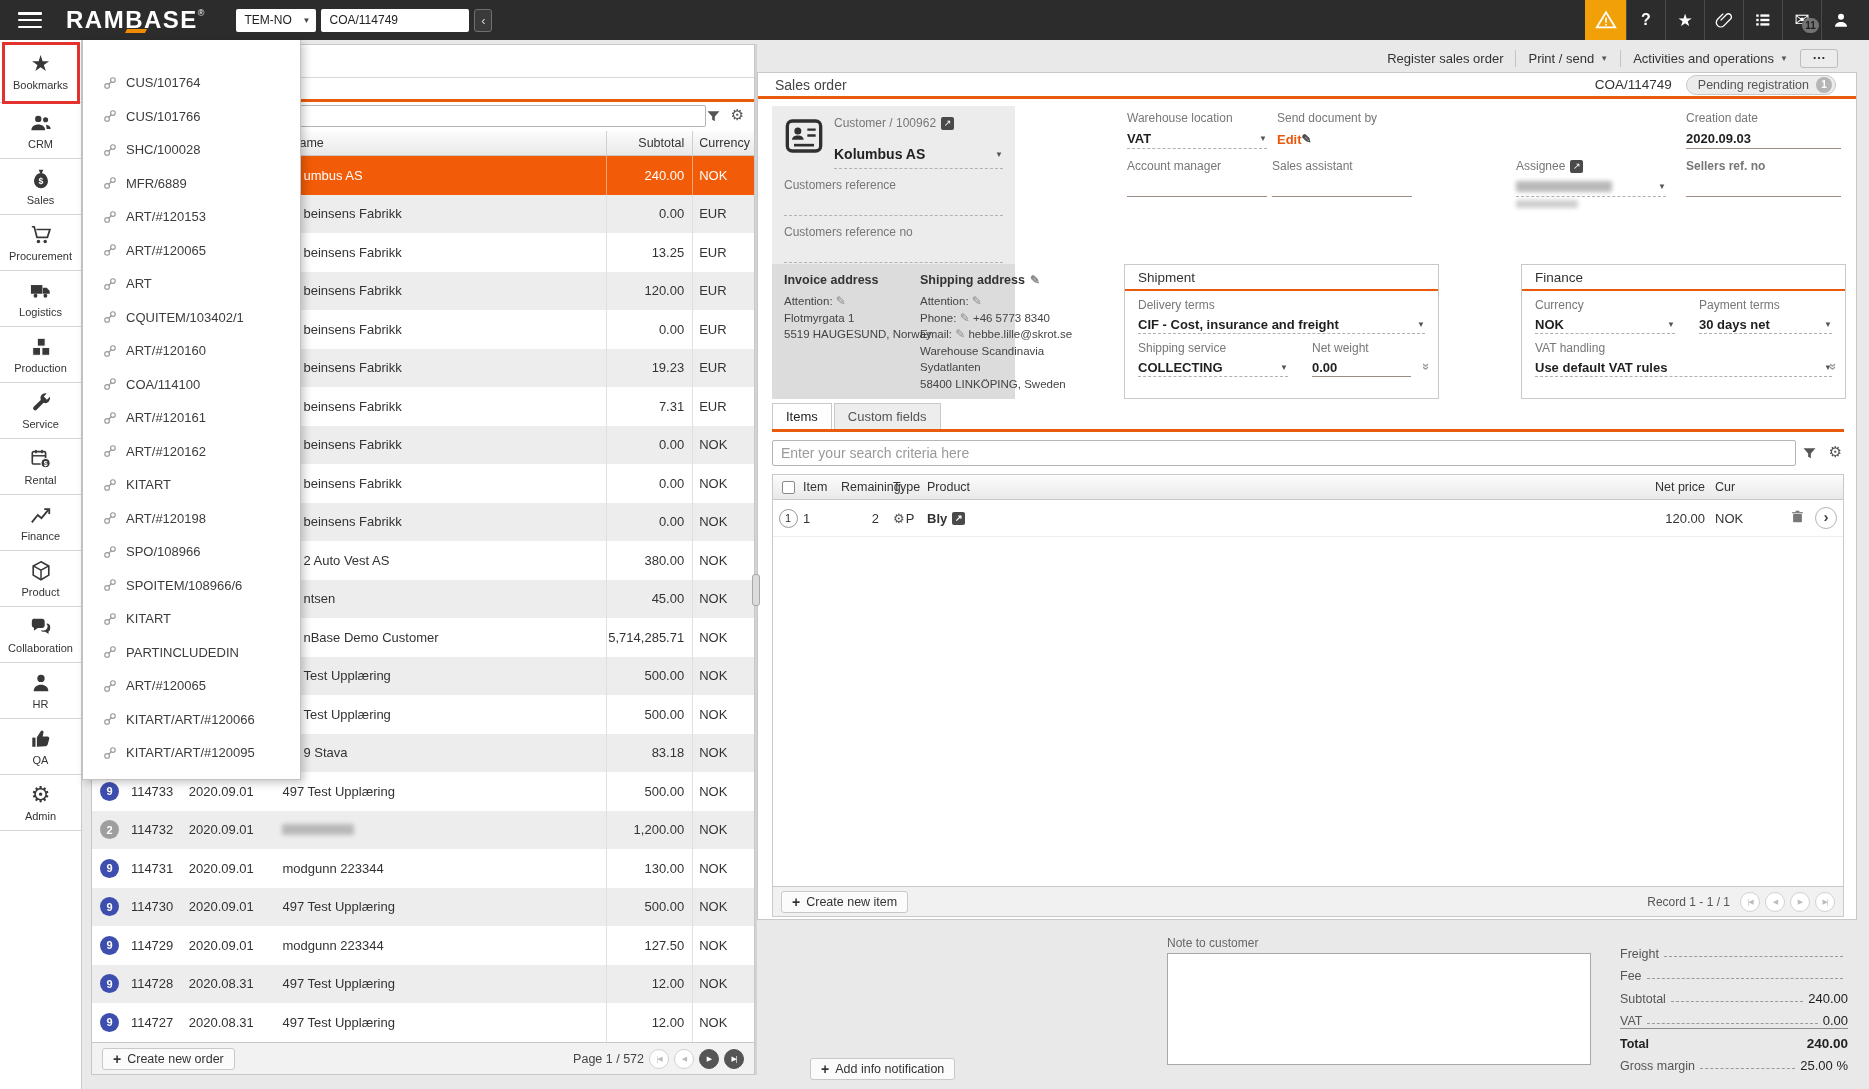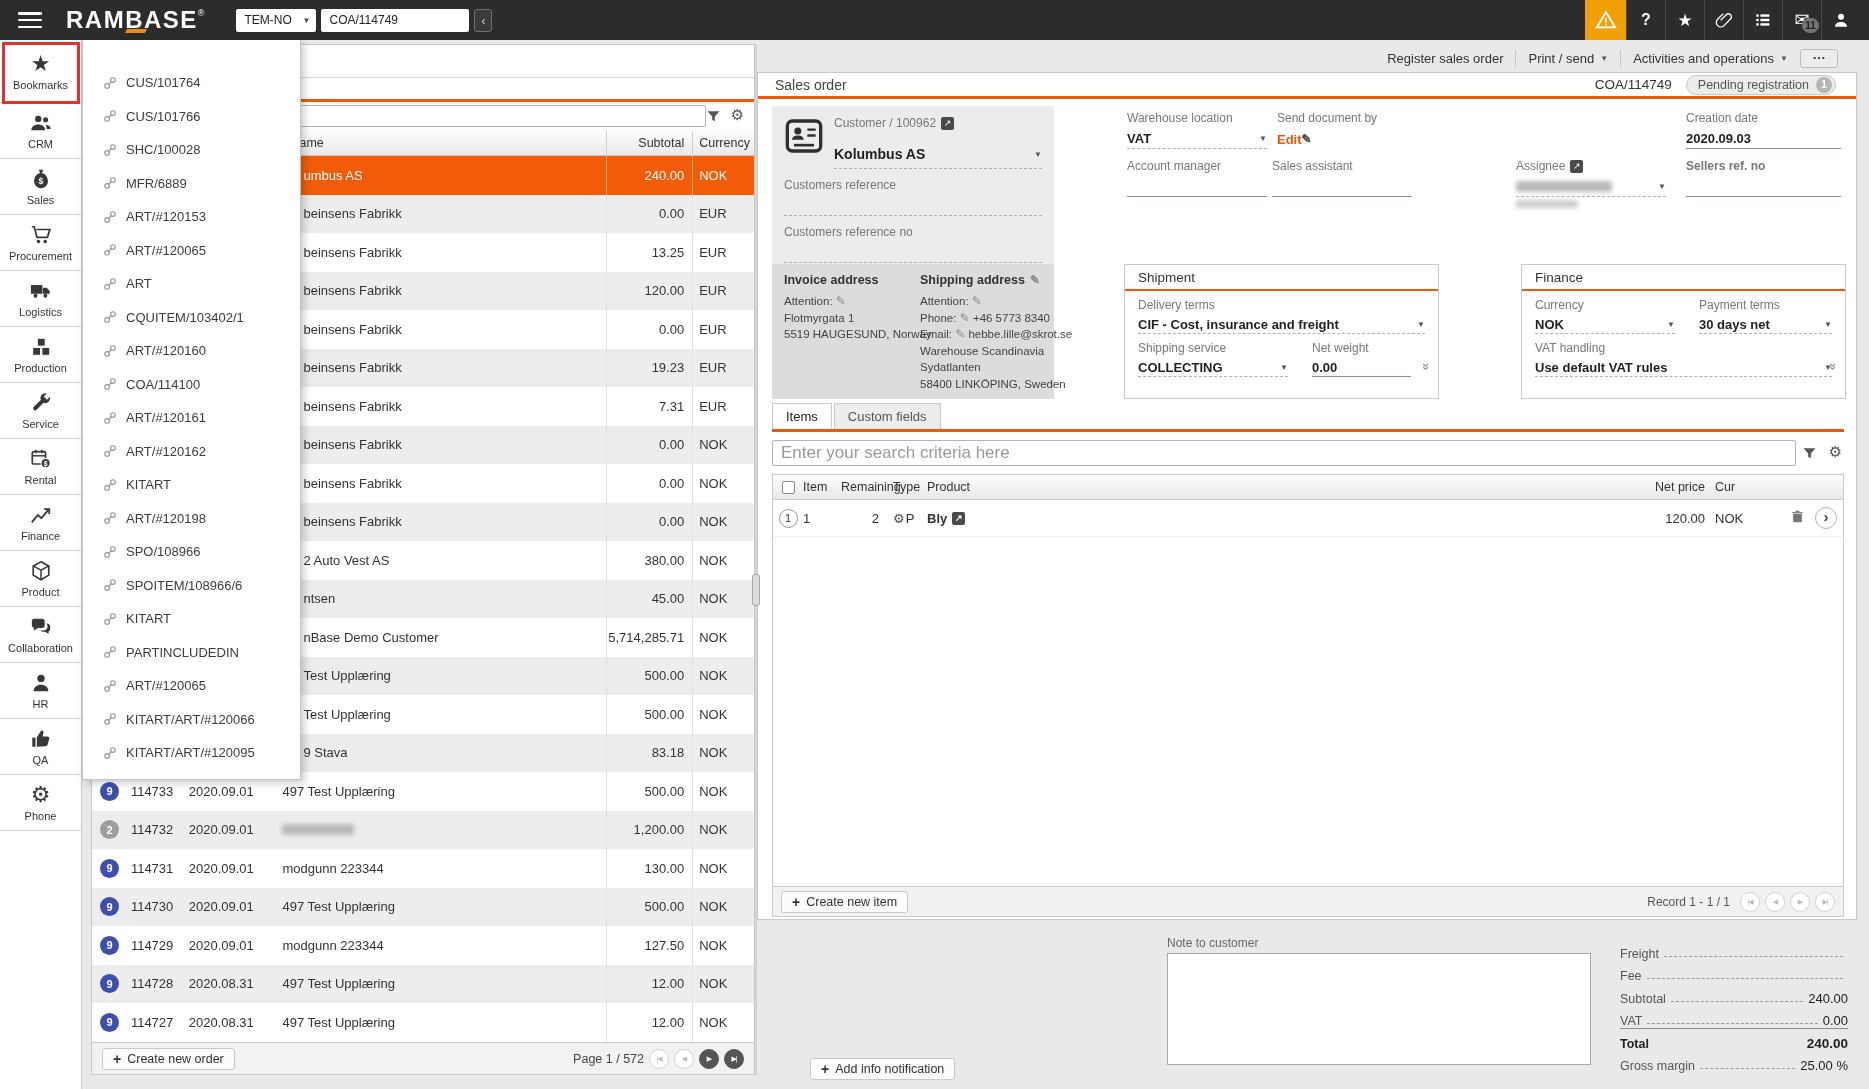--- a/index.html
+++ b/index.html
@@ -94,21 +94,21 @@
   
   .right-panel { position: absolute; left: 757px; top: 72px; width: 1100px; height: 848px; background: #fff; border: 1px solid #c8c8c8; }
   .rp-title-row { position: absolute; left: 0; right: 0; top: 0; height: 26px; border-bottom: 3px solid #ea5a0c; display: flex; align-items: center; padding: 0 20px 0 17px; }
   .rp-title { font-size: 14px; color: #444; }
   .rp-right { margin-left: auto; display: flex; align-items: center; gap: 14px; }
   .doc-id { font-size: 13.5px; color: #333; }
   .status-pill { display: flex; align-items: center; gap: 7px; background: #ececec; border: 1px solid #c9c9c9; border-radius: 11px; padding: 1px 3px 1px 11px; font-size: 12.5px; color: #555; }
   .status-circle { width: 16px; height: 16px; border-radius: 50%; background: #b5b5b5; color: #fff; font-size: 10px; font-weight: bold; display: flex; align-items: center; justify-content: center; }
 
   
-  .cust-card { position: absolute; left: 14px; top: 33px; width: 282px; height: 293px; background: #ececec; }
+  .cust-card { position: absolute; left: 14px; top: 33px; width: 243px; height: 293px; background: #ececec; }
   .cc-head { padding: 10px 12px 0 12px; display: flex; gap: 10px; }
   .cc-icon { flex: none; width: 40px; height: 40px; }
   .cc-headtxt { flex: 1; }
   .cc-label { font-size: 12px; color: #777; display: flex; align-items: center; gap: 5px; }
   .cc-name-row { display: flex; align-items: center; justify-content: space-between; margin-top: 16px; border-bottom: 1px dashed #b2b2b2; padding-bottom: 6px; cursor: pointer; }
   .cc-name { font-size: 14px; font-weight: bold; color: #222; }
   .cc-ref { padding: 9px 12px 0 12px; }
   .cc-ref-label { font-size: 12px; color: #777; }
   .cc-ref-line { border-bottom: 1px dashed #b2b2b2; height: 24px; }
   .cc-addr { position: absolute; left: 0; right: 0; bottom: 0; height: 135px; background: #dcdcdc; padding: 9px 12px; display: flex; gap: 8px; font-size: 11.5px; color: #444; }
@@ -140,21 +140,21 @@
   .rb-val { margin-top: 3px; font-size: 13px; font-weight: bold; color: #1f1f1f; display: flex; align-items: center; justify-content: space-between; height: 19px; }
   .rb-row2 { display: flex; margin-top: 7px; gap: 24px; }
   .collapse-ic { position: absolute; right: 8px; bottom: 3px; color: #999; transform: rotate(90deg); font-size: 13px; font-weight: bold; cursor: pointer; }
 
   
   .tabs-row { position: absolute; left: 14px; right: 12px; top: 330px; height: 29px; border-bottom: 3px solid #ea5a0c; display: flex; align-items: flex-end; }
   .tab { padding: 5px 13px; font-size: 13px; border: 1px solid #c9c9c9; border-bottom: none; cursor: pointer; }
   .tab.active { background: #fff; color: #222; }
   .tab.inactive { background: #ededed; color: #555; margin-left: 2px; }
   .items-search { position: absolute; left: 14px; right: 12px; top: 367px; height: 26px; }
-  .items-search input { position: absolute; left: 0; top: 0; width: calc(100% - 48px); height: 26px; border: 1px solid #b5b5b5; border-radius: 2px; padding: 0 8px; font-size: 17px; font-family: "Liberation Sans", sans-serif; color: #333; }
+  .items-search input { position: absolute; left: 0; top: 0; width: calc(100% - 48px); height: 26px; border: 1px solid #b5b5b5; border-radius: 2px; padding: 0 8px; font-size: 14px; font-family: "Liberation Sans", sans-serif; color: #333; }
   .items-search input::placeholder { color: #9a9a9a; }
   .items-search .funnel { position: absolute; right: 27px; top: 6px; }
   .items-search .gearit { position: absolute; right: 2px; top: 3px; font-size: 15px; color: #555; cursor: pointer; }
   .items-table { position: absolute; left: 14px; right: 12px; top: 401px; bottom: 2px; border: 1px solid #c9c9c9; display: flex; flex-direction: column; }
   .it-head { height: 25px; display: flex; align-items: center; background: linear-gradient(#fcfcfc, #e9e9e9); border-bottom: 1px solid #c9c9c9; font-size: 12.5px; color: #333; }
   .itc { display: flex; align-items: center; height: 100%; white-space: nowrap; }
   .itc-check { width: 30px; justify-content: center; }
   .itc-item { width: 38px; }
   .itc-rem { width: 52px; }
   .itc-type { width: 34px; }
@@ -378,21 +378,21 @@
       <span class="ic">
           <svg viewBox="0 0 24 24" fill="#383838">
             <path d="M2.5 10.5H6v10H2.5z"></path>
             <path d="M7.5 20.5V10l4.3-6.5c1-1.5 3.2-.4 2.9 1.3l-.9 4.5h5.3c1.3 0 2.2 1.2 1.9 2.4l-1.7 6.2a2.6 2.6 0 0 1-2.5 2z"></path>
           </svg>
         </span>
       <span class="lbl">QA</span>
     </div>
     <div class="sb-item">
       <span class="ic">⚙</span>
-      <span class="lbl">Phone</span>
+      <span class="lbl">Admin</span>
     </div>
   </div>
 
   <div class="orders-panel">
     <div class="op-strip1"></div>
     <div class="op-strip2"></div>
     <div class="op-search">
       <input style="">
       <span class="funnel">
           <svg width="15" height="15" viewBox="0 0 20 20">

